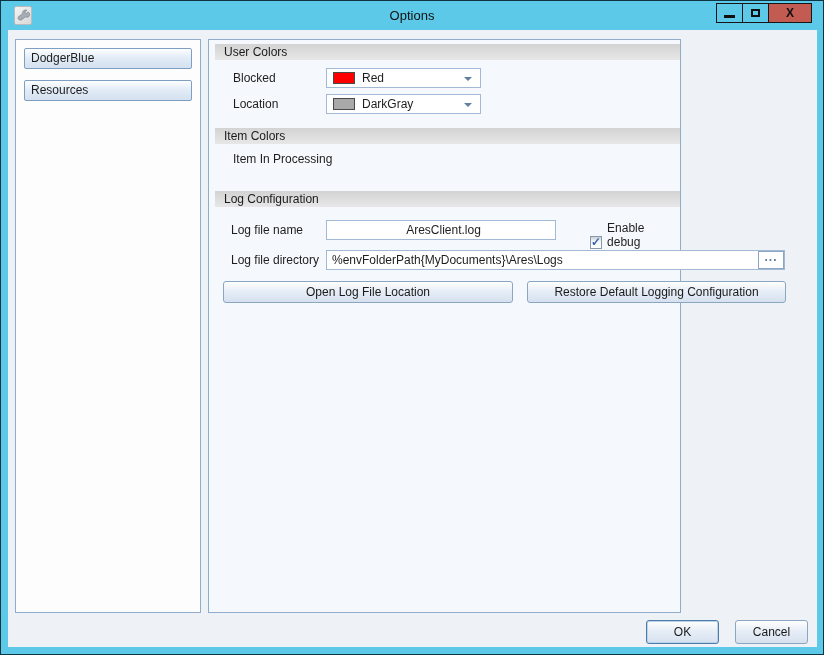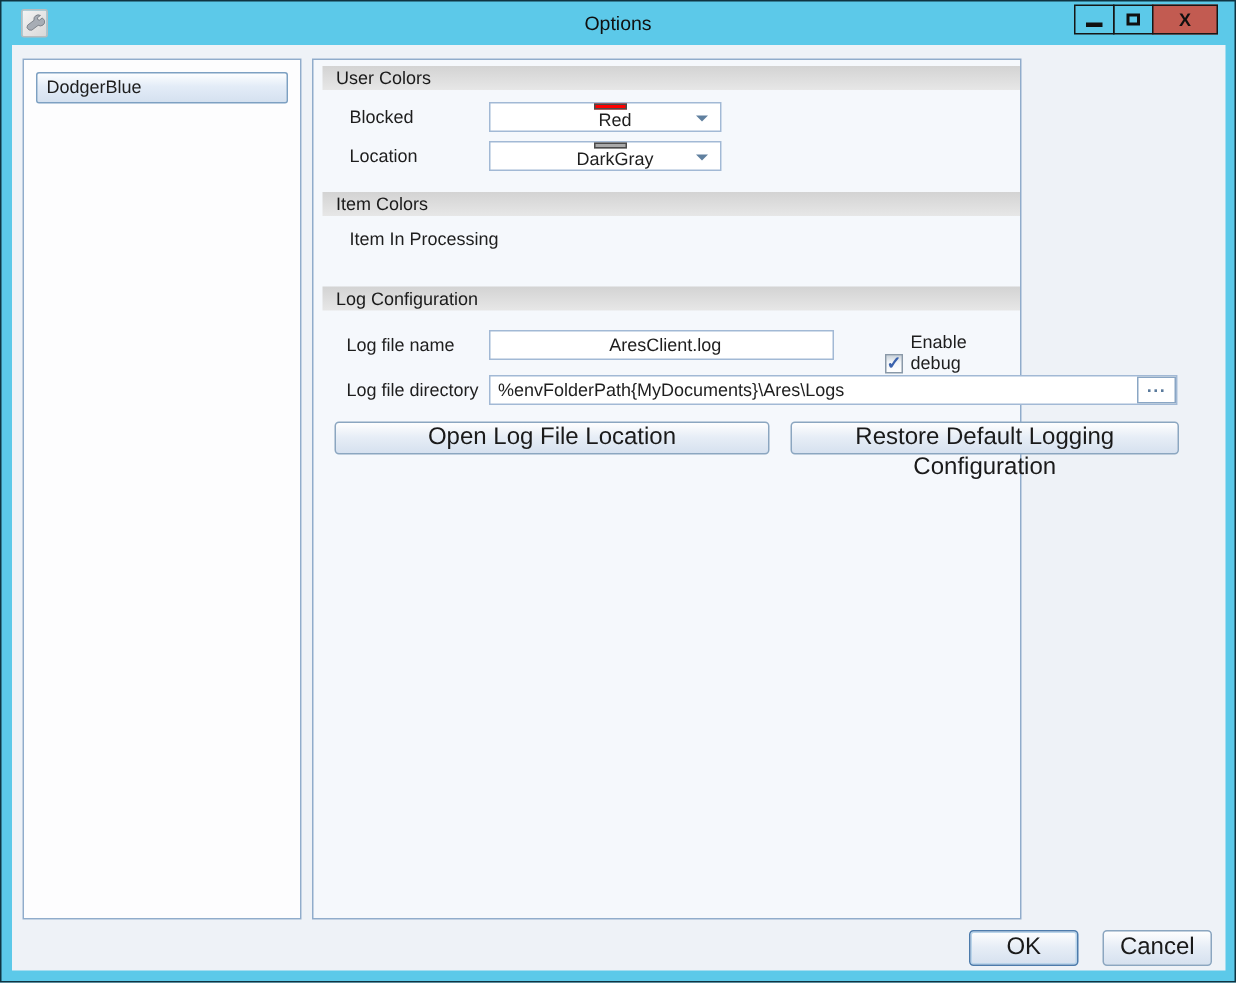--- a/index.html
+++ b/index.html
@@ -67,21 +67,20 @@
     background: linear-gradient(#d3d3d3, #e7e7e7);
     color: #1a1a1a;
   }
   .field-label { position: absolute; left: 24px; height: 20px; line-height: 20px; }
   
   .dropdown {
     position: absolute; left: 117px; width: 155px; height: 20px;
     background: #ffffff; border: 1px solid #a2b9d5;
     display: flex; align-items: center; padding-left: 6px;
     cursor: default;
-    flex-direction: column;
   }
   .swatch { width: 22px; height: 12px; border: 1px solid #4a4a4a; }
   .dropdown .dd-label { margin-left: 7px; }
   .dd-arrow {
     position: absolute; right: 8px; top: 8px;
     width: 0; height: 0;
     border-left: 4px solid transparent; border-right: 4px solid transparent;
     border-top: 4px solid #60809f;
   }
   
@@ -106,21 +105,21 @@
     display: flex; align-items: center; justify-content: center;
     cursor: default;
   }
   .check-glyph { color: #3a62ad; font-size: 12px; font-weight: bold; line-height: 11px; }
   .checkbox-label { margin-left: 5px; }
   
   .btn {
     position: absolute; height: 22px;
     background: linear-gradient(#fefefe, #e6edf6 48%, #d6e1ef);
     border: 1px solid #8ba6c0; border-radius: 3px;
-    font-family: "Liberation Sans", sans-serif; font-size: 16px;
+    font-family: "Liberation Sans", sans-serif; font-size: 12px;
     color: #1a1a1a; text-align: center; line-height: 20px;
     cursor: default;
   }
   .footer-btn { height: 24px; width: 73px; line-height: 22px; }
   .footer-btn.focused { border-color: #4d7bab; box-shadow: inset 0 0 0 1px #b9d4ea; }
 </style>
 </head>
 <body>
 
 <div class="window">
@@ -142,20 +141,21 @@
       <div class="win-btn close">
         <span class="glyph-close">X</span>
       </div>
     </div>
   </div>
 
   <div class="content">
 
     <div class="panel sidebar">
       <div class="side-item">DodgerBlue</div>
+      <div class="side-item">Resources</div>
     </div>
 
     <div class="panel main">
 
       <div class="group-header" style="top:4px">User Colors</div>
 
       <div class="field-label" style="top:28px">Blocked</div>
       <div class="dropdown" style="top:28px">
         <span class="swatch" style="background: rgb(255, 0, 0);"></span>
         <span class="dd-label">Red</span>

